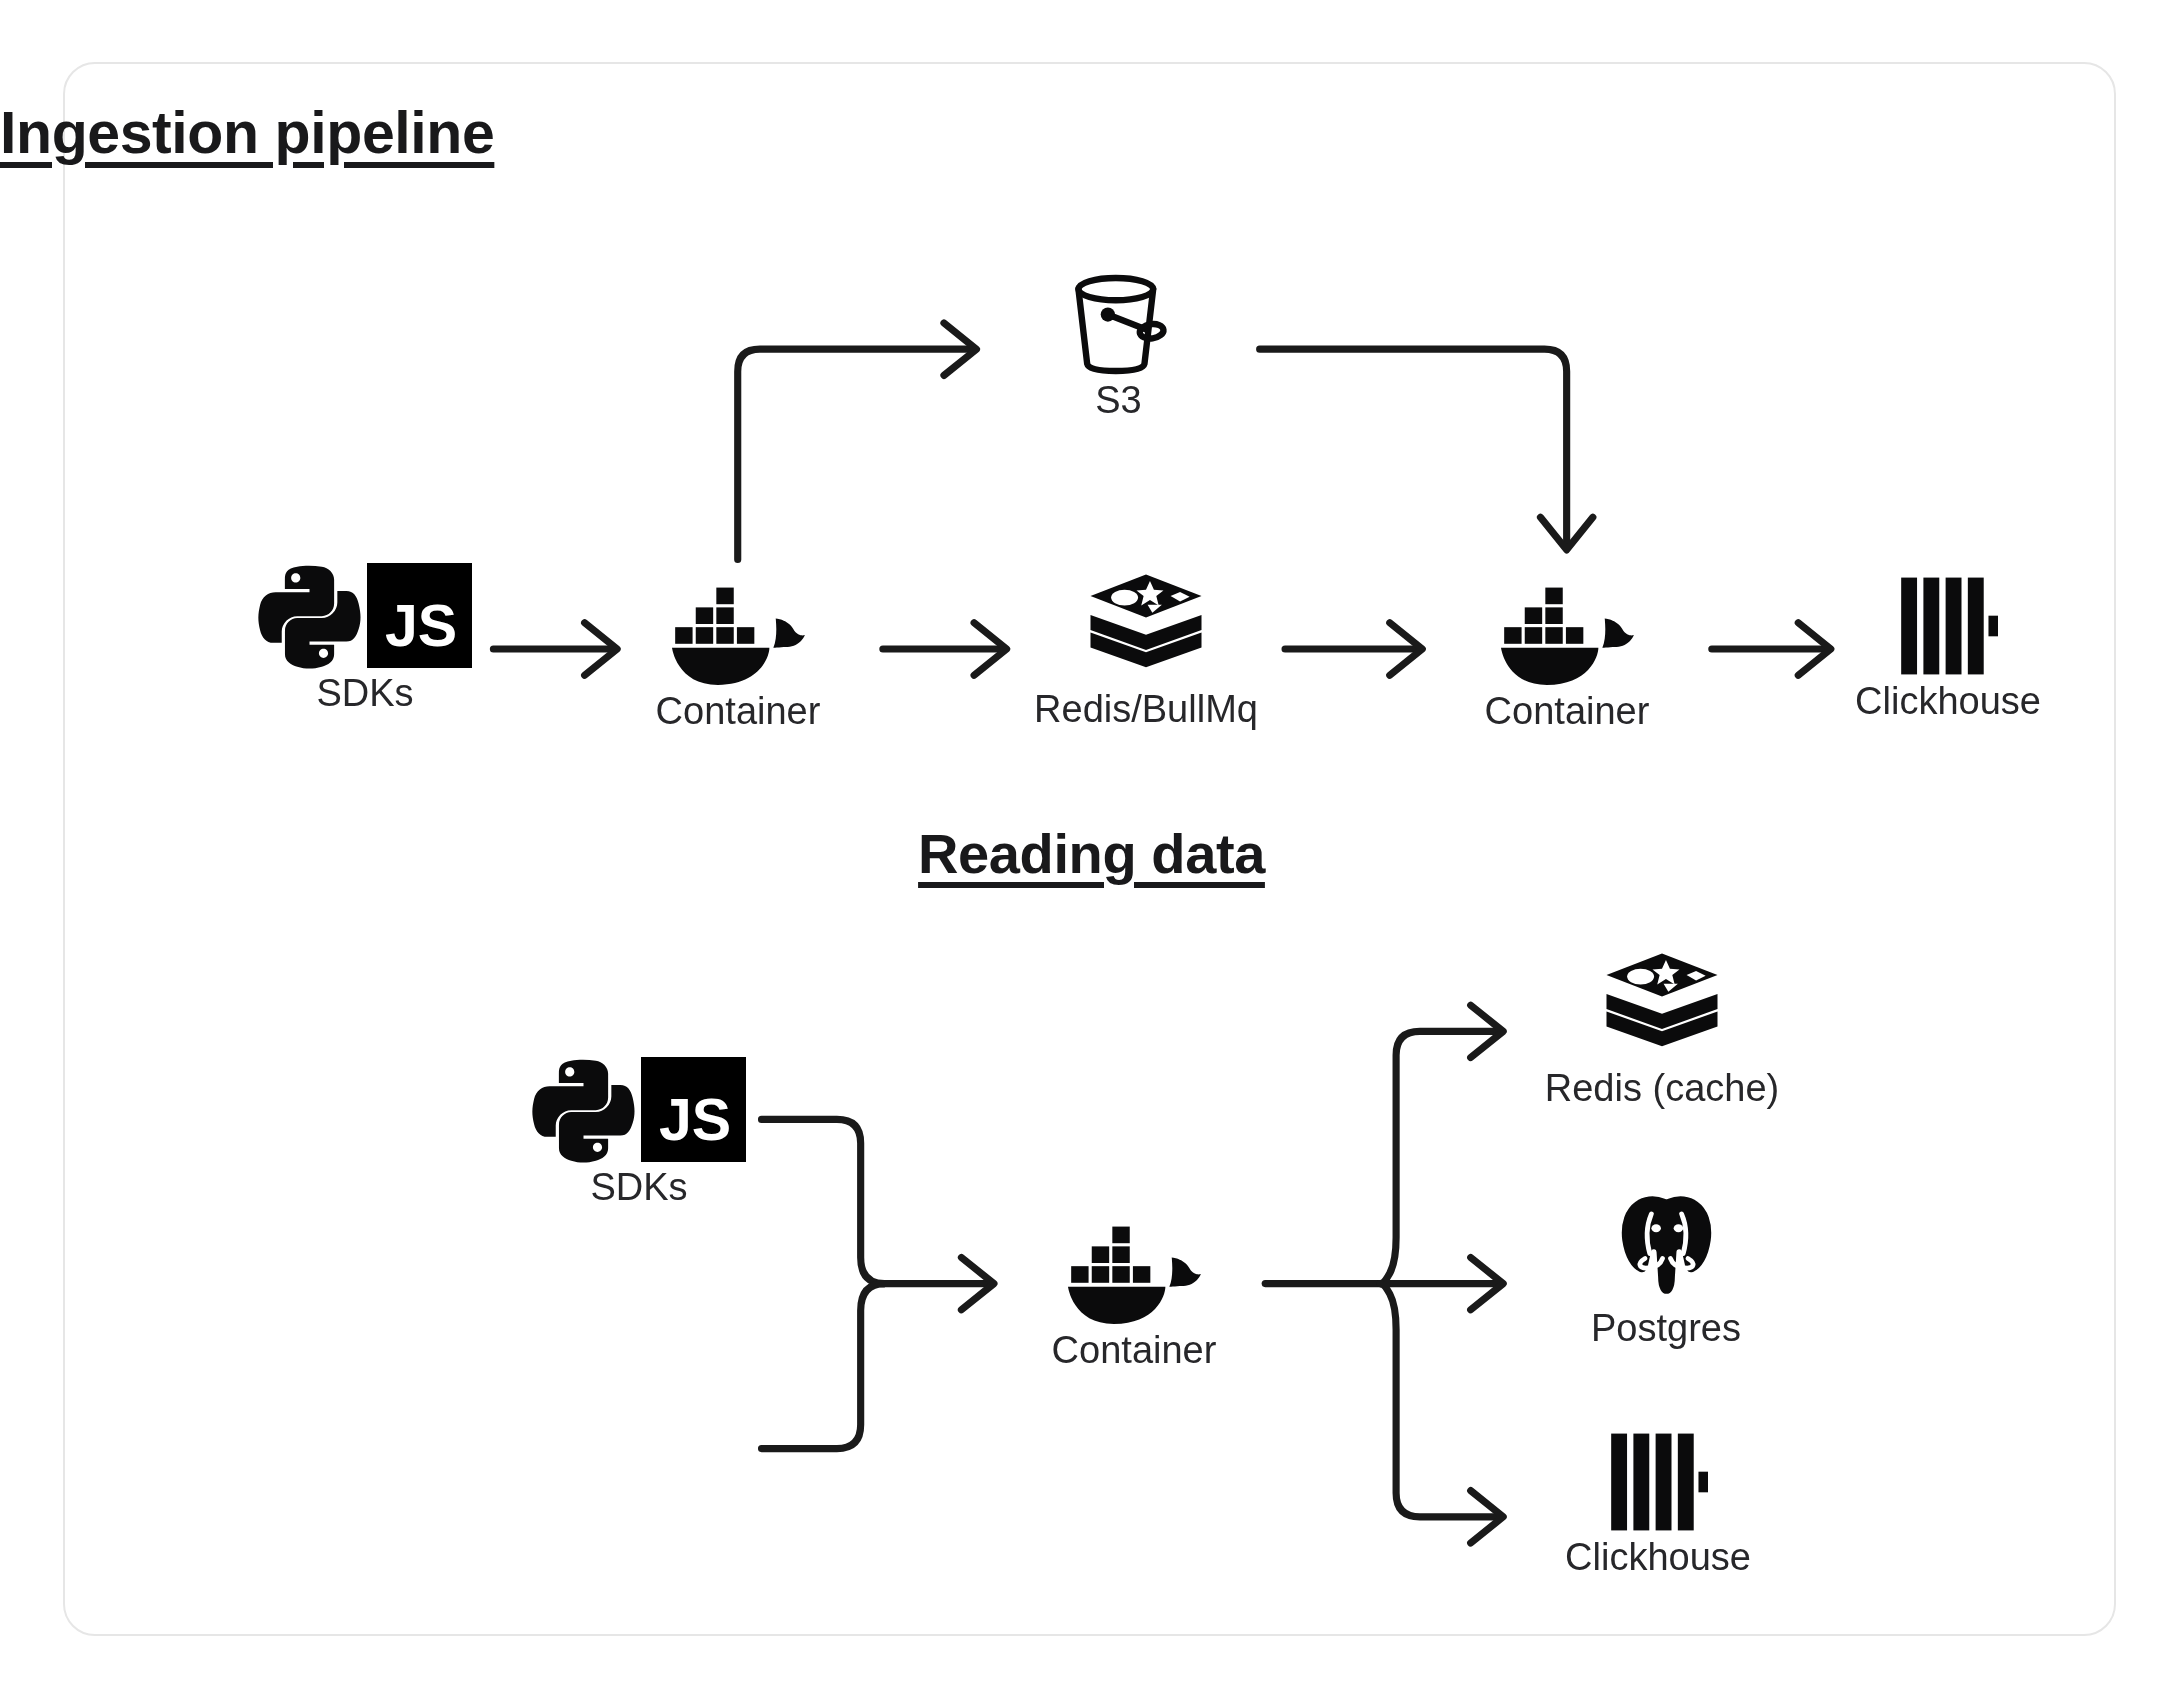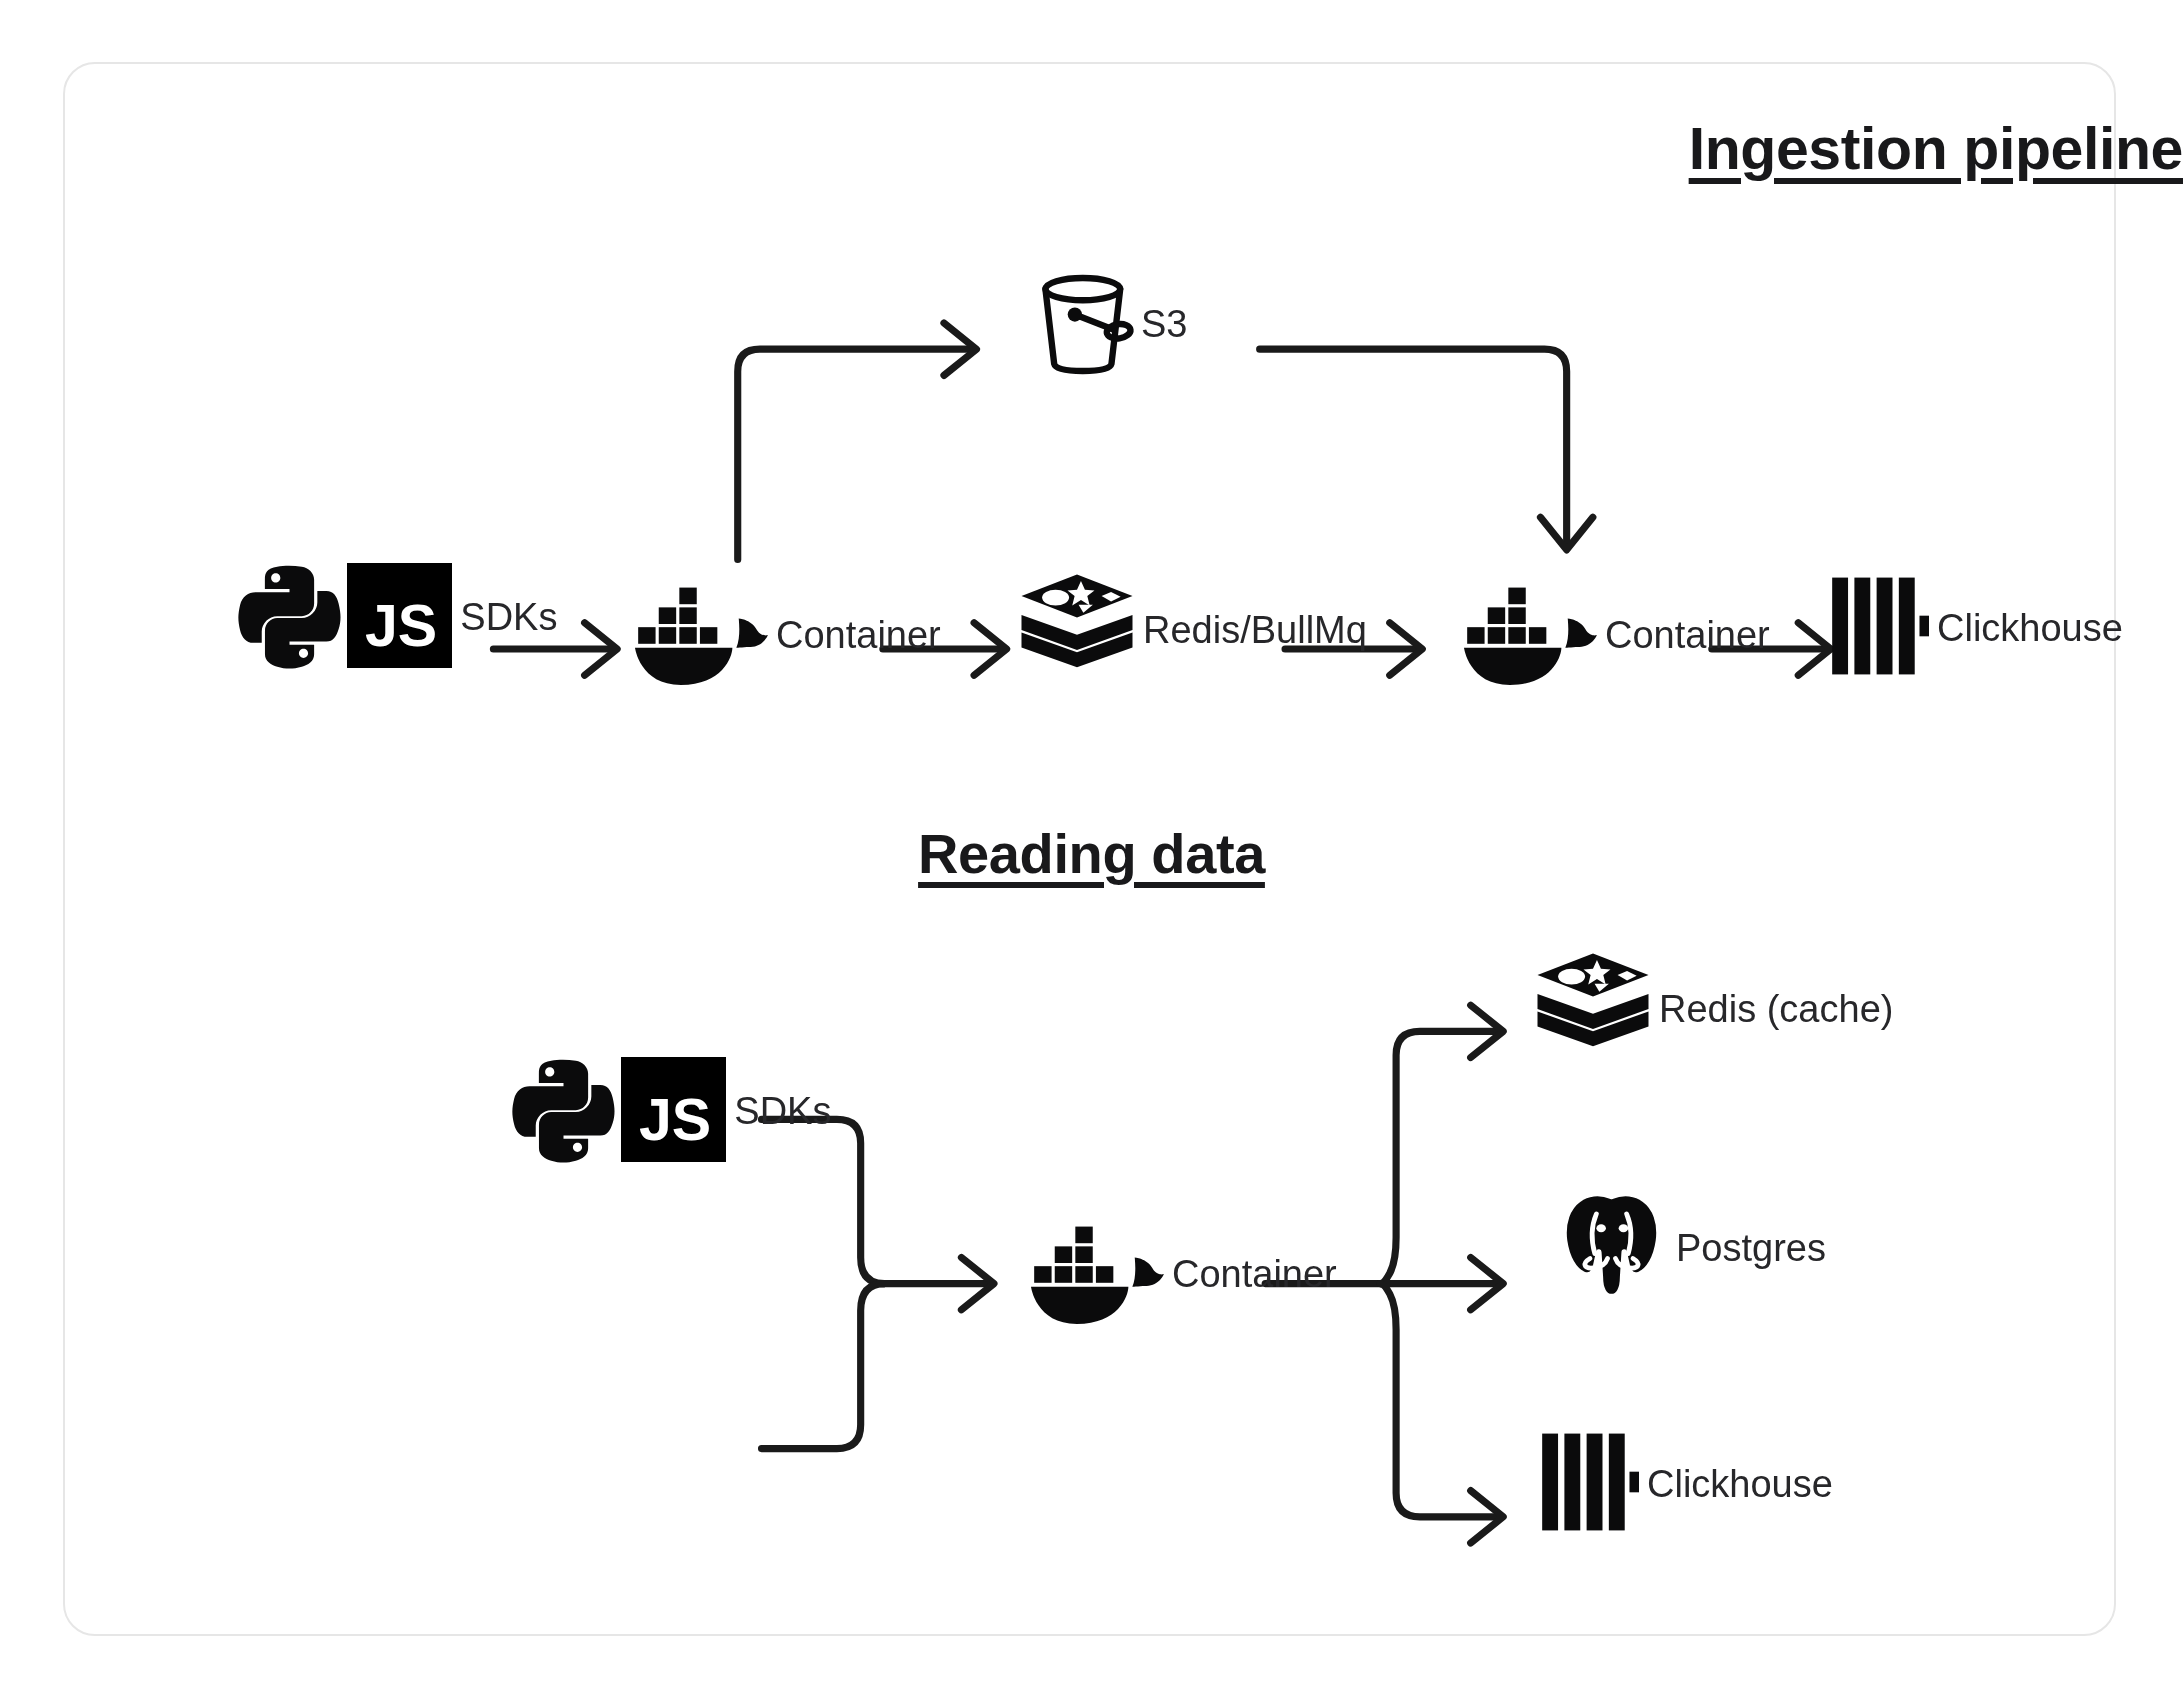--- a/index.html
+++ b/index.html
@@ -38,39 +38,38 @@
     position: absolute;
     font-weight: bold;
     color: #19191b;
     letter-spacing: -0.4px;
     white-space: nowrap;
     text-decoration: underline;
     text-decoration-thickness: 5.6px;
     text-underline-offset: 8.7px;
   }
   #title-ingestion {
-    left: 0; top: 115px;
+    left: 0; top: 99px;
     width: 2183px;
-    text-align: right;
+    text-align: left;
     font-size: 59px;
   }
   #title-reading {
     left: 0; top: 821px;
     width: 2183px;
     text-align: center;
     font-size: 56px;
   }
 
   .node {
     position: absolute;
     display: flex;
-    flex-direction: row;
+    flex-direction: column;
     align-items: center;
     justify-content: flex-start;
-    gap: 8px;
   }
   .node-label {
     font-size: 38px;
     color: #27272a;
     white-space: nowrap;
     margin-top: 4.8px;
     line-height: 1.1;
   }
   .icon-wrap {
     display: flex;

